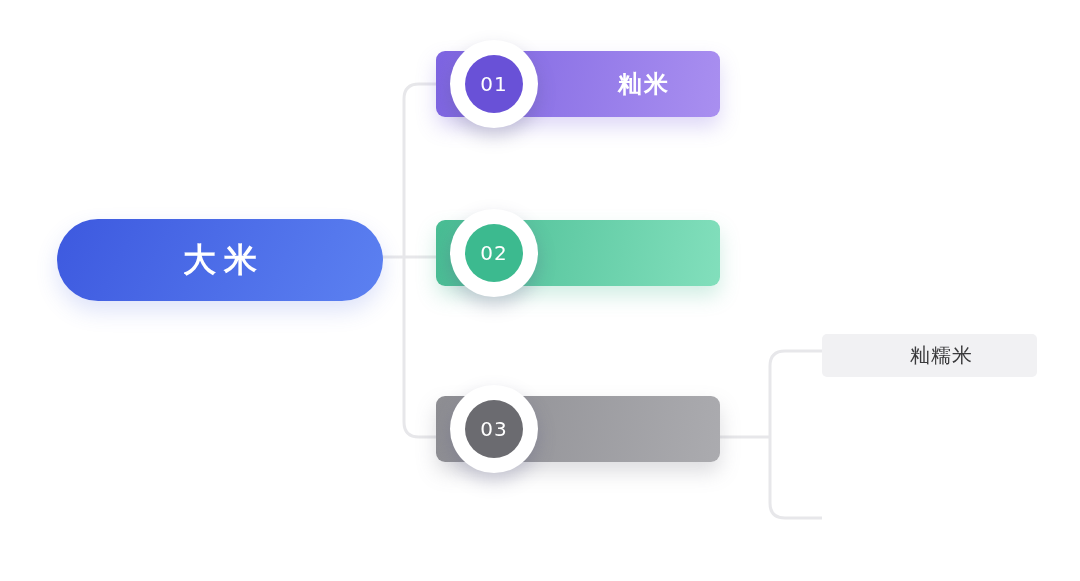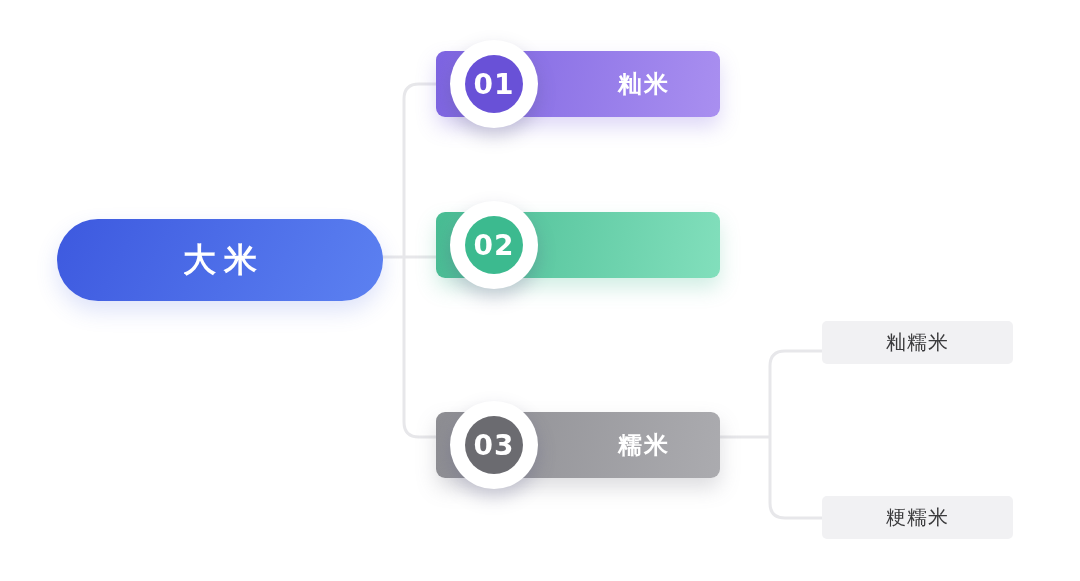--- a/index.html
+++ b/index.html
@@ -50,22 +50,22 @@
 
   
   .branch {
     position: absolute;
     left: 436px;
     width: 284px; height: 66px;
     border-radius: 9px;
     z-index: 2;
   }
   .branch-1 { top: 51px;  background: linear-gradient(100deg, #7D64E1 0%, #A98FF0 100%); box-shadow: 0 10px 20px rgba(125,100,225,0.25); }
-  .branch-2 { top: 212px; background: linear-gradient(100deg, #48BC93 0%, #82DFBC 100%); box-shadow: 0 10px 20px rgba(72,188,147,0.25); text-align: center; }
-  .branch-3 { top: 412px; background: linear-gradient(100deg, #8D8D92 0%, #ABABAF 100%); box-shadow: 0 10px 20px rgba(120,120,130,0.25); }
+  .branch-2 { top: 220px; background: linear-gradient(100deg, #48BC93 0%, #82DFBC 100%); box-shadow: 0 10px 20px rgba(72,188,147,0.25); text-align: center; }
+  .branch-3 { top: 396px; background: linear-gradient(100deg, #8D8D92 0%, #ABABAF 100%); box-shadow: 0 10px 20px rgba(120,120,130,0.25); }
 
   .badge {
     position: absolute;
     left: 14px; top: -11px;
     width: 88px; height: 88px;
     border-radius: 50%;
     background: #ffffff;
     box-shadow: 0 8px 18px rgba(90, 90, 130, 0.28);
     display: flex;
     align-items: center;
@@ -76,22 +76,22 @@
     border-radius: 50%;
     display: flex;
     align-items: center;
     justify-content: center;
   }
   .branch-1 .badge-inner { background: #6951D7; }
   .branch-2 .badge-inner { background: #3CBA8F; }
   .branch-3 .badge-inner { background: #6B6B70; }
   .badge-number {
     color: #ffffff;
-    font-size: 28px;
-    font-weight: 700;
+    font-size: 20px;
+    font-weight: 400;
     letter-spacing: 1px;
   }
   .branch-label {
     position: absolute;
     left: 182px;
     top: 0;
     height: 66px;
     display: flex;
     align-items: center;
     color: #ffffff;
@@ -105,21 +105,21 @@
     position: absolute;
     left: 822px;
     width: 191px; height: 43px;
     border-radius: 5px;
     background: #F1F1F3;
     display: flex;
     align-items: center;
     justify-content: center;
     z-index: 2;
   }
-  .subnode-1 { top: 321px; }
+  .subnode-1 { top: 334px; padding-left: 24px; }
   .subnode-2 { top: 496px; }
   .subnode-label {
     color: #3A3A3C;
     font-size: 20px;
     font-weight: 400;
     letter-spacing: 1px;
   }
 </style>
 </head>
 <body>
@@ -153,24 +153,20 @@
       </div>
     </div>
   </div>
 
   <div class="branch branch-3">
     <div class="badge">
       <div class="badge-inner">
         <span class="badge-number">03</span>
       </div>
     </div>
-    <span class="branch-label">糯米</span>
   </div>
 
   <div class="subnode subnode-1">
     <span class="subnode-label">籼糯米</span>
   </div>
 
-  <div class="subnode subnode-2">
-    <span class="subnode-label">粳糯米</span>
-  </div>
 
 </div>
 
 </body></html>

